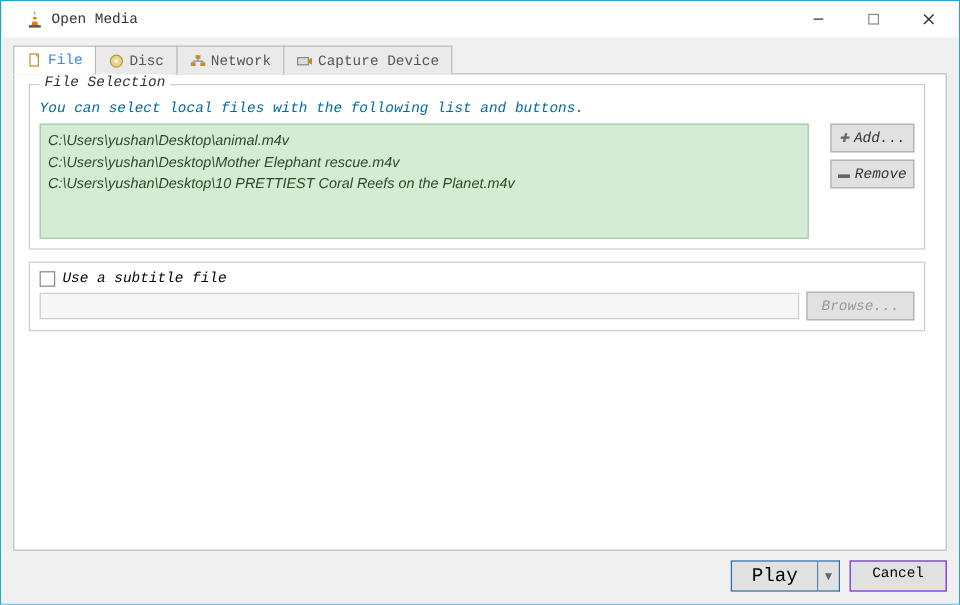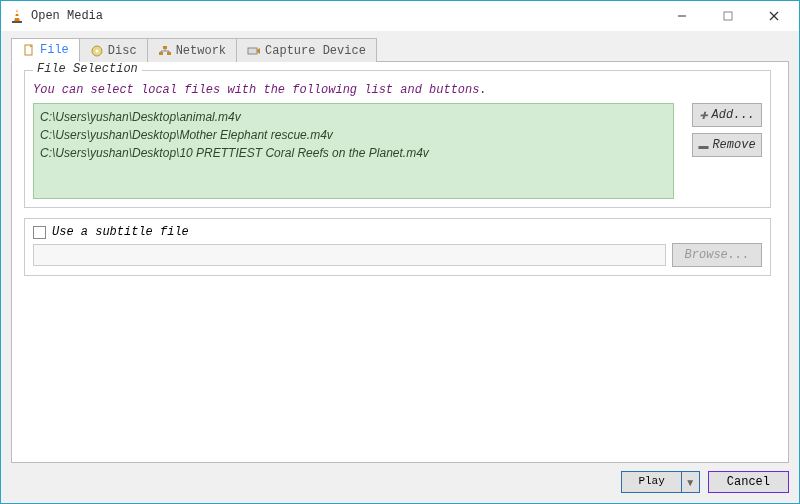--- a/index.html
+++ b/index.html
@@ -18,20 +18,21 @@
   display: flex;
   flex-direction: column;
   background: #fff;
 }
 .titlebar {
   height: 30px;
   display: flex;
   align-items: center;
   padding: 0 2px 0 8px;
   background: #fff;
+  margin-left: 12px;
 }
 .titlebar .app-icon {
   width: 16px; height: 16px;
   margin-right: 6px;
   display: inline-block;
   position: relative;
 }
 .titlebar .app-icon svg { display: block; }
 .titlebar .title { font-family: "Courier New", monospace; font-size: 12px; color: #333; }
 .titlebar .spacer { flex: 1; }
@@ -90,21 +91,21 @@
   position: relative;
 }
 .fieldset .legend {
   position: absolute;
   top: -9px; left: 8px;
   background: #fff;
   padding: 0 4px;
   font-size: 12px;
   color: #333;
 }
-.hint { font-size: 12px; color: #701a75; margin: 4px 0 6px 0; }
+.hint { font-size: 12px; color: #0369a1; margin: 4px 0 6px 0; }
 .file-row { display: flex; gap: 18px; }
 .file-list {
   flex: 1;
   background: #d4ecd4;
   border: 1px solid #a2c9a2;
   height: 96px;
   padding: 4px 6px;
   overflow: auto;
   font-family: "Segoe UI", Tahoma, sans-serif;
   font-size: 12px;
@@ -146,21 +147,21 @@
   flex-direction: column;
   gap: 10px;
   font-family: "Courier New", monospace;
 }
 .footer-btns { display: flex; justify-content: flex-end; gap: 8px; }
 .play-group { display: flex; }
 .play-btn {
   border: 1px solid #2a6fb0;
   background: #e1e1e1;
   padding: 3px 16px;
-  font-size: 11px;
+  font-size: 16px;
 }
 .play-drop {
   border: 1px solid #2a6fb0;
   border-left: none;
   background: #e1e1e1;
   width: 18px;
   display:flex; align-items:center; justify-content:center;
 }
 .cancel-btn {
   border: 1px solid #6d28d9;

